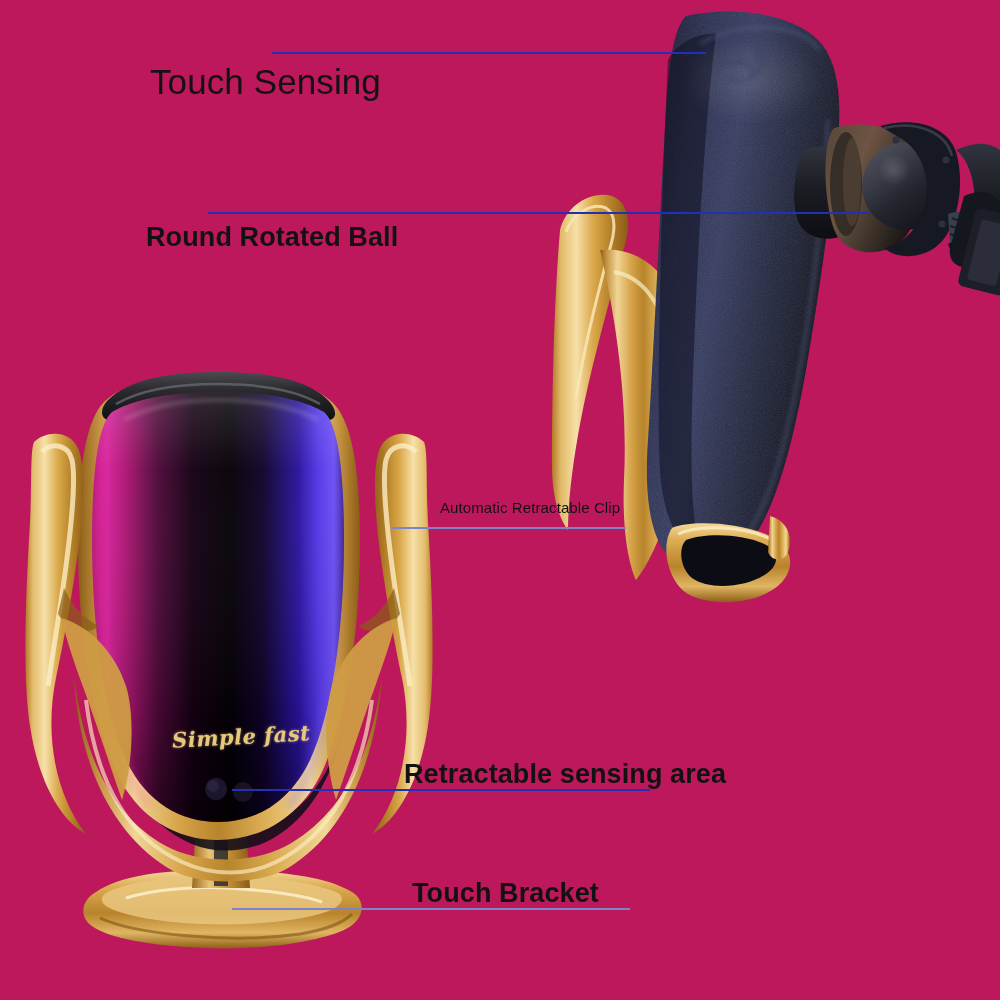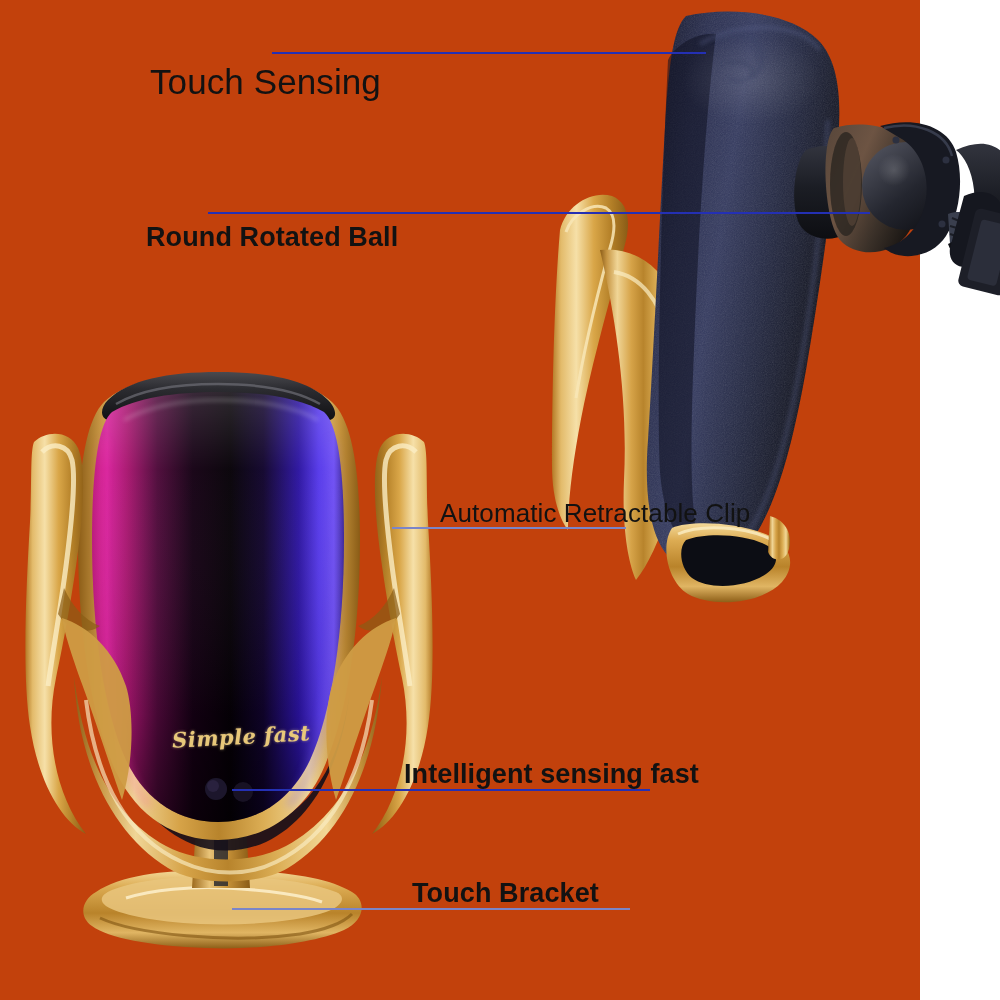--- a/index.html
+++ b/index.html
@@ -4,33 +4,33 @@
 <title>Wireless Car Charger Mount Infographic</title>
 <style>
   html,body{margin:0;padding:0;}
   body{
     width:1000px;height:1000px;
     background:#ffffff;
     font-family:"Liberation Sans","DejaVu Sans",sans-serif;
     overflow:hidden;
     position:relative;
   }
-  #stage{position:absolute;left:0;top:0;width:920px;height:1000px;background:#c2410c;}
+  #stage{position:absolute;left:0;top:0;width:1000px;height:1000px;background:#be185d;}
 
   
   .callout{
     position:absolute;
     color:#121212;
     white-space:nowrap;
     letter-spacing:.1px;
     line-height:1;
   }
   .callout.big{font-size:35px;font-weight:400;}
   .callout.mid{font-size:27px;font-weight:700;}
-  .callout.sm{font-size:26px;font-weight:400;}
+  .callout.sm{font-size:15px;font-weight:400;}
 
   
   .leader{position:absolute;height:2px;background:#2430b4;}
   .leader.soft{background:#7b85c8;height:2px;}
 
   
   .art{position:absolute;left:0;top:0;width:1000px;height:1000px;pointer-events:none;}
 
   .logo-script{
     position:absolute;
@@ -324,19 +324,19 @@
   <div class="leader soft" style="left:392px;top:527px;width:234px;"></div>
   <div class="leader" style="left:232px;top:789px;width:418px;"></div>
   <div class="leader soft" style="left:232px;top:908px;width:398px;"></div>
 
   <div class="callout big" style="left:150px;top:64px;">Touch Sensing</div>
 
   <div class="callout mid" style="left:146px;top:224px;">Round Rotated Ball</div>
 
   <div class="callout sm" style="left:440px;top:500px;">Automatic Retractable Clip</div>
 
-  <div class="callout mid" style="left:404px;top:761px;">Intelligent sensing fast</div>
+  <div class="callout mid" style="left:404px;top:761px;">Retractable sensing area</div>
 
   <div class="callout mid" style="left:412px;top:880px;">Touch Bracket</div>
 
   <div class="logo-script" style="left:172px;top:724px;">Simple fast</div>
 
 </div>
 
 </body></html>

